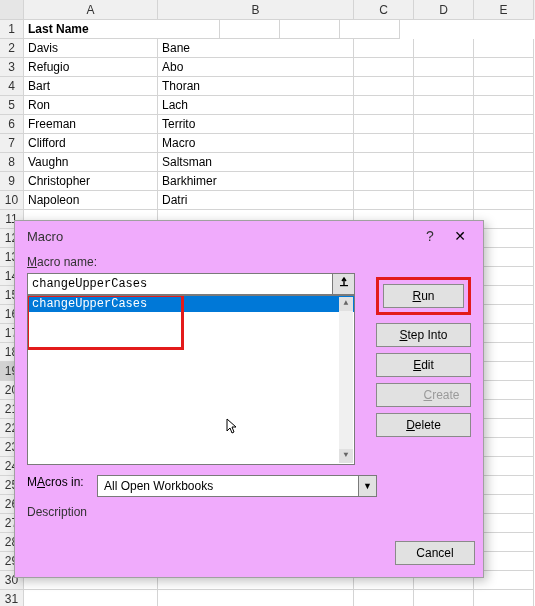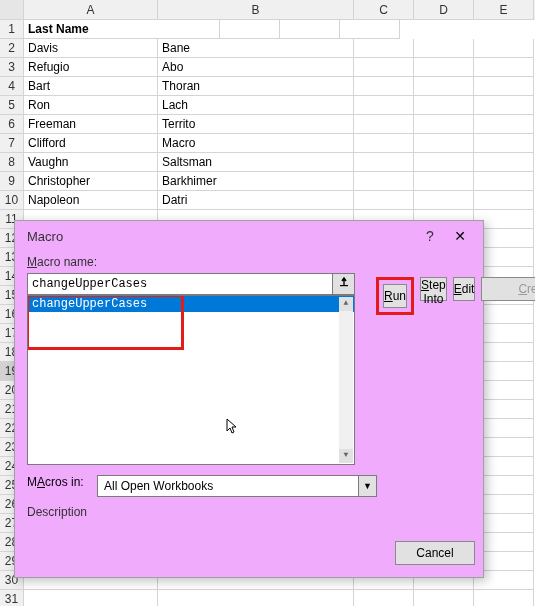--- a/index.html
+++ b/index.html
@@ -138,21 +138,21 @@
       height: 56px;
       border: 3px solid #e31b1b;
       pointer-events: none;
     }
     .right-col {
       position: absolute;
       right: 12px;
       top: 56px;
       width: 95px;
       display: flex;
-      flex-direction: row;
+      flex-direction: column;
       gap: 6px;
     }
     .btn {
       height: 24px;
       border: 1px solid #8a8a8a;
       background: #e1e1e1;
       font-size: 12px;
       font-family: inherit;
       cursor: pointer;
       color: #000;

